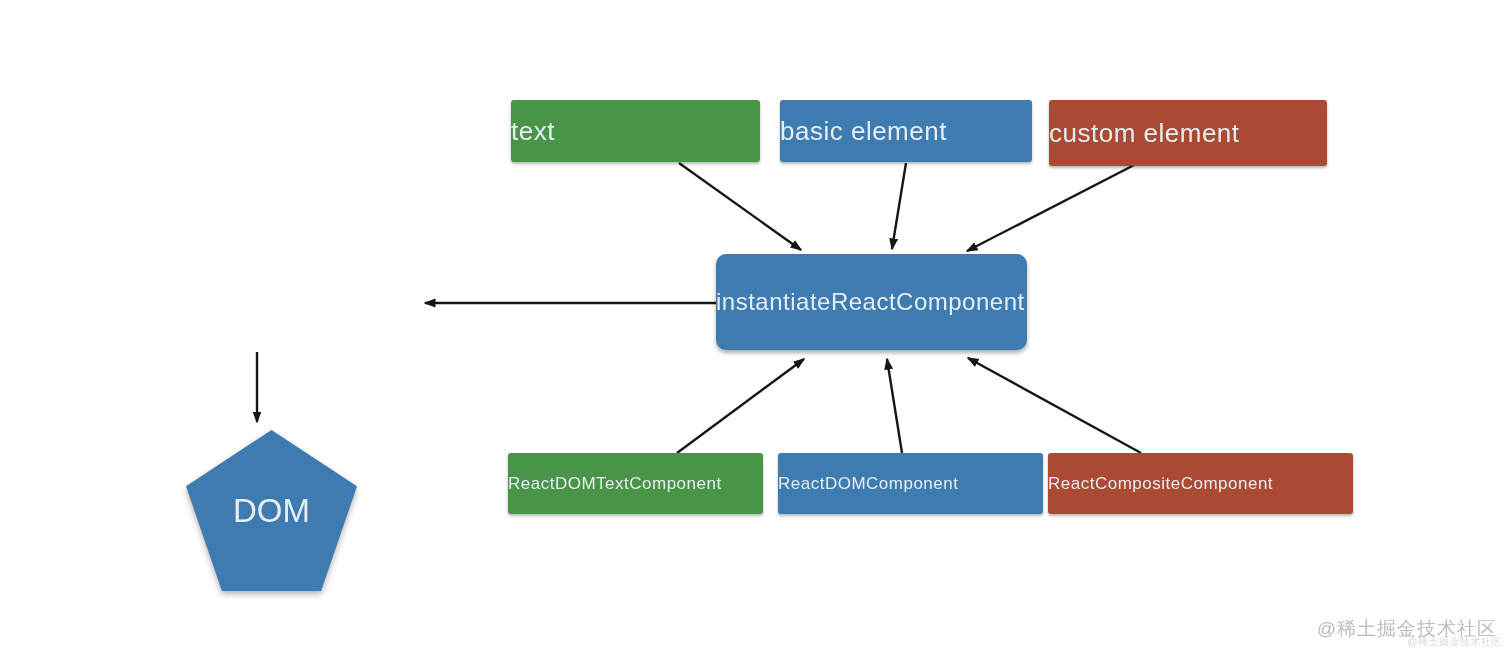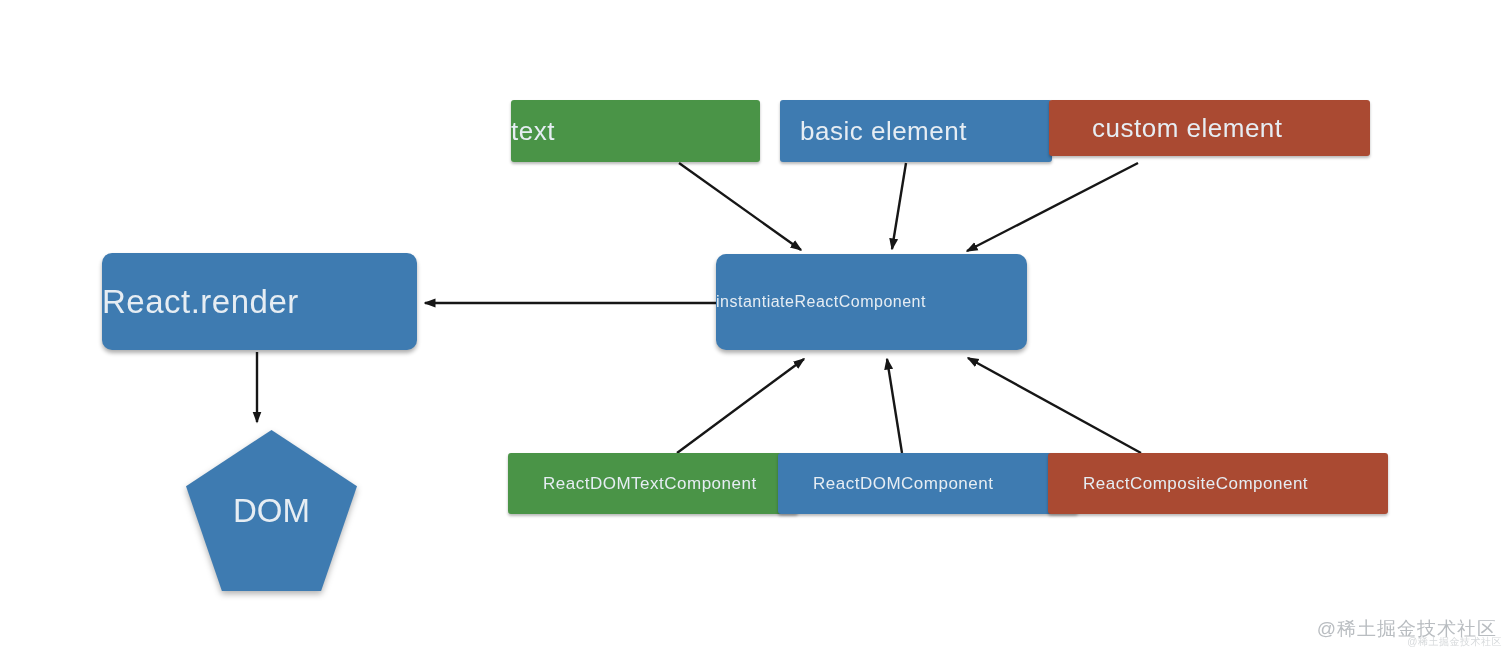--- a/index.html
+++ b/index.html
@@ -17,27 +17,27 @@
     color:var(--box_text,#e8eef4);
     text-align:center;
     letter-spacing:.5px;
   }
   .fill-green{background:var(--green,#4a9447);}
   .fill-blue{background:var(--blue,#3e7bb1);}
   .fill-red{background:var(--red,#aa4a32);}
   .rect{border-radius:3px;box-shadow:0 2px 3px rgba(0,0,0,.28);}
   .rounded{border-radius:10px;box-shadow:0 3px 4px rgba(0,0,0,.32);}
   .top-label{font-size:26px;font-weight:400;}
-  .bottom-label{font-size:17px;font-weight:400;padding-left:35px;}
-  .center-label{font-size:16px;font-weight:400;}
+  .bottom-label{font-size:17px;font-weight:400;}
+  .center-label{font-size:24px;font-weight:400;}
   .big-label{font-size:33px;font-weight:400;}
 
   .node-top-text{left:511px;top:100px;width:249px;height:62px;}
-  .node-top-basic{left:780px;top:100px;width:252px;height:62px;padding-left:20px;}
-  .node-top-custom{left:1049px;top:100px;width:278px;height:56px;padding-left:43px;}
+  .node-top-basic{left:780px;top:100px;width:252px;height:62px;}
+  .node-top-custom{left:1049px;top:100px;width:278px;height:66px;}
   .node-center{left:716px;top:254px;width:311px;height:96px;}
   .node-render{left:102px;top:253px;width:315px;height:97px;}
   .node-bottom-text{left:508px;top:453px;width:255px;height:61px;}
   .node-bottom-dom{left:778px;top:453px;width:265px;height:61px;}
   .node-bottom-comp{left:1048px;top:453px;width:305px;height:61px;}
 
   .pentagon-wrap{
     position:absolute;left:186px;top:430px;width:171px;height:161px;
     filter:drop-shadow(0 3px 3px rgba(0,0,0,.3));
   }
@@ -93,23 +93,20 @@
     <span>basic element</span>
   </div>
   <div class="node rect fill-red node-top-custom top-label">
     <span>custom element</span>
   </div>
 
   <div class="node rounded fill-blue node-center center-label">
     <span>instantiateReactComponent</span>
   </div>
 
-  <div class="node rounded fill-blue node-render big-label">
-    <span>React.render</span>
-  </div>
 
   <div class="pentagon-wrap">
     <div class="pentagon big-label">
       <span>DOM</span>
     </div>
   </div>
 
   <div class="node rect fill-green node-bottom-text bottom-label">
     <span>ReactDOMTextComponent</span>
   </div>

